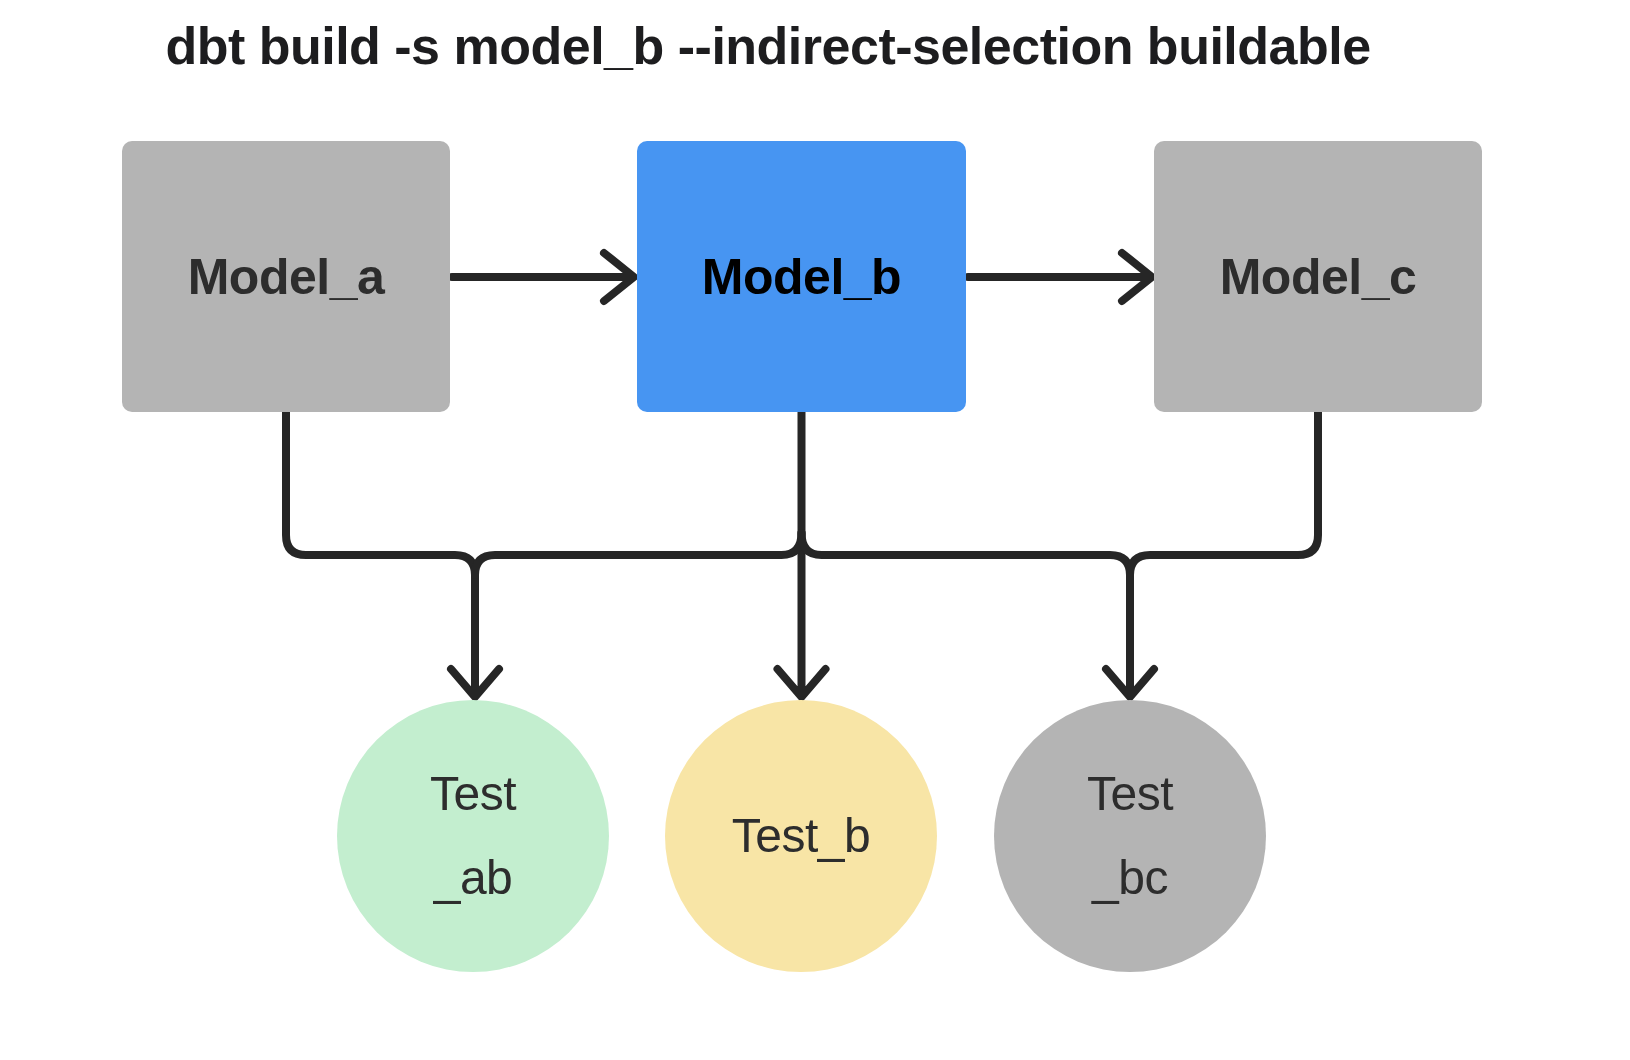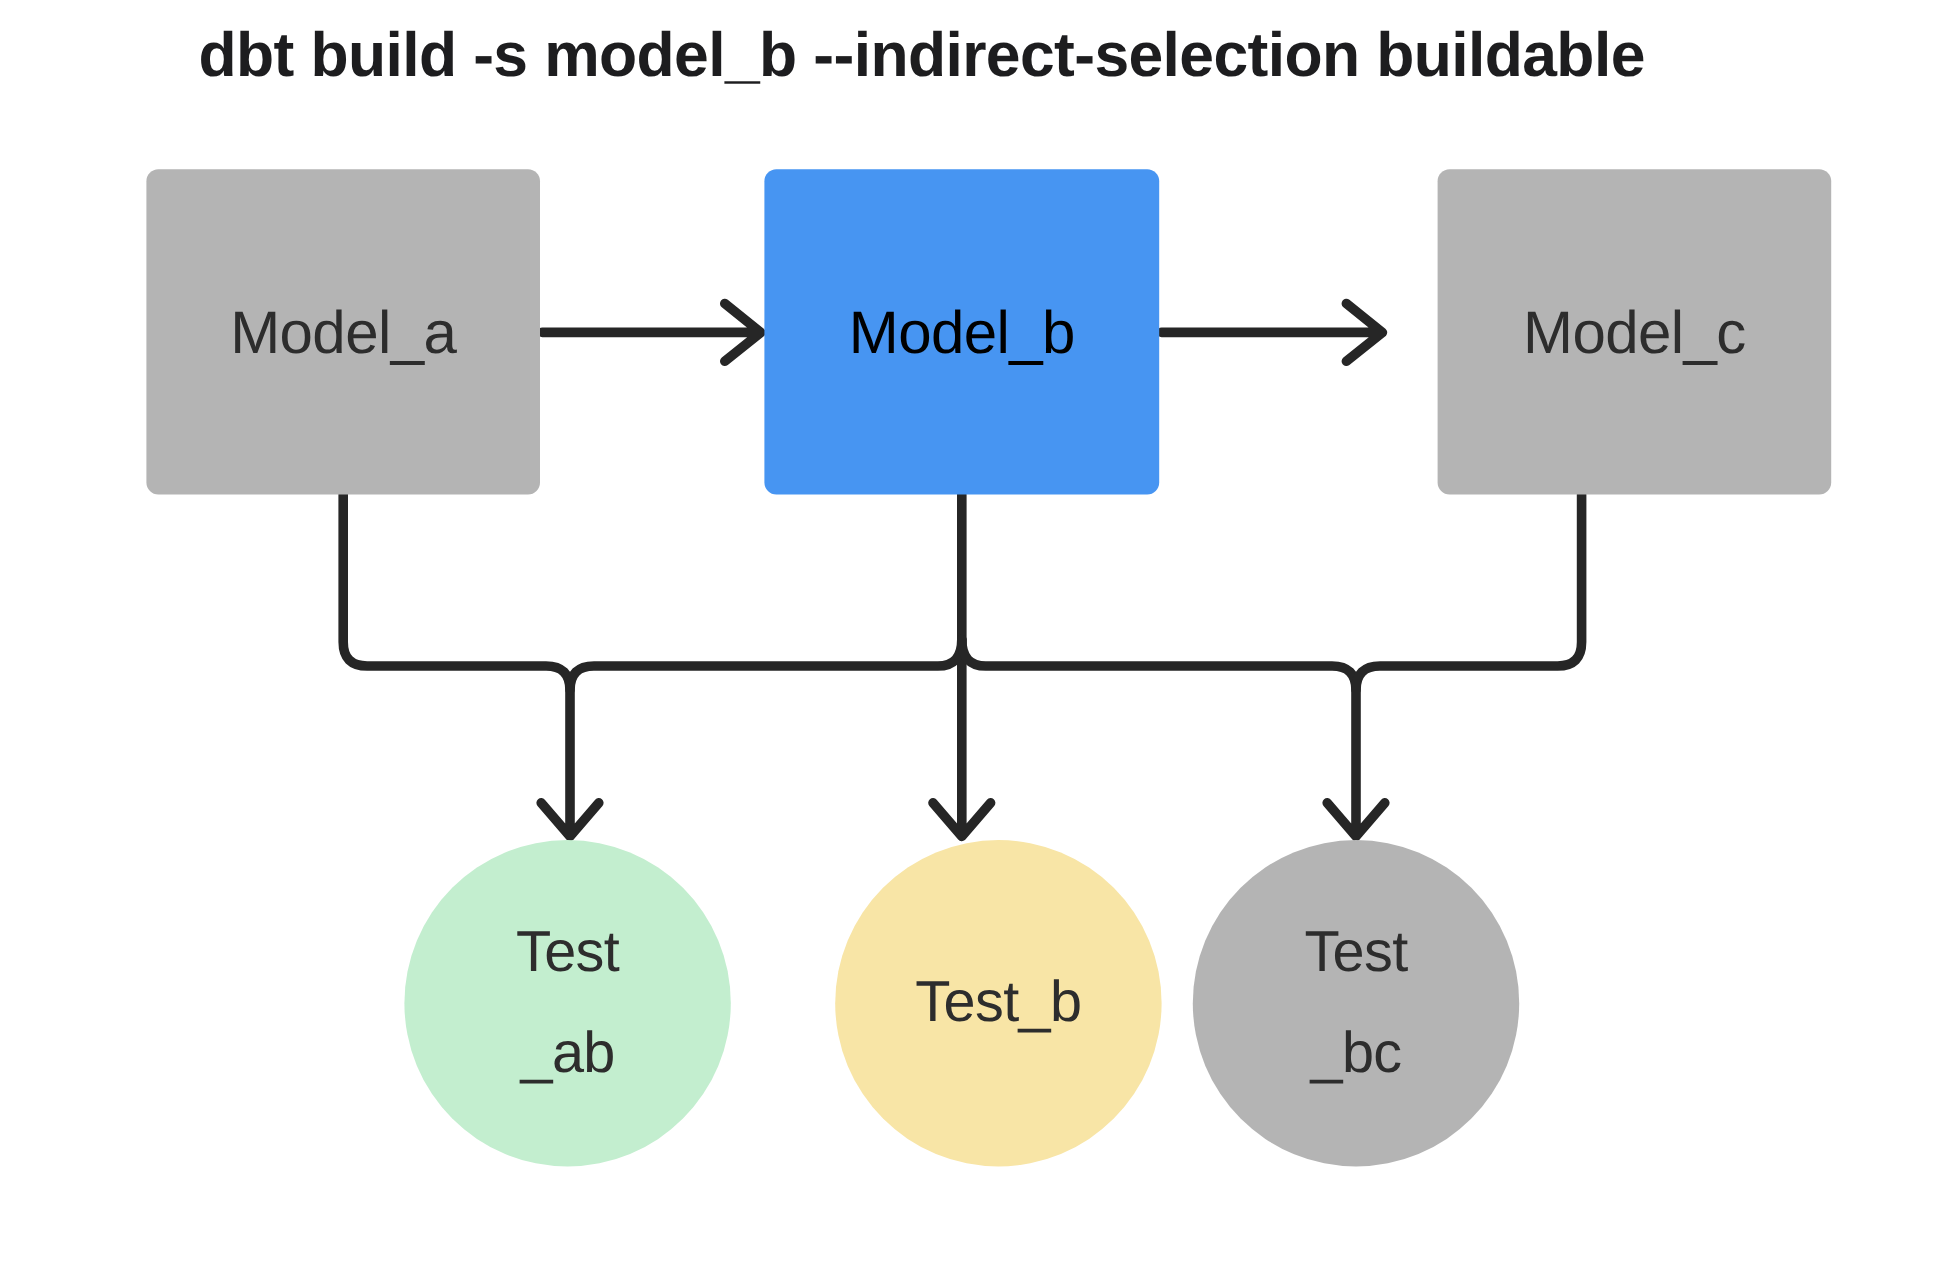--- a/index.html
+++ b/index.html
@@ -46,40 +46,40 @@
     display: flex;
     align-items: center;
     justify-content: center;
     text-align: center;
   }
   .box {
     top: 141px;
     height: 271px;
     border-radius: 10px;
     font-size: 50px;
-    font-weight: 400;
+    font-weight: 700;
     letter-spacing: -0.5px;
   }
   .box.a { left: 122px; width: 328px; }
   .box.b { left: 637px; width: 329px; }
   .box.c { left: 1154px; width: 328px; }
   .circle {
     top: 700px;
     width: 272px;
     height: 272px;
     border-radius: 50%;
     flex-direction: column;
     font-size: 48px;
     font-weight: 500;
     letter-spacing: -0.5px;
     line-height: 1.75;
     color: #2d2d2d;
   }
   .circle.ab { left: 337px; }
-  .circle.b  { left: 696px; }
+  .circle.b  { left: 665px; }
   .circle.bc { left: 994px; }
 </style>
 </head>
 <body>
 
 <div class="canvas">
 
   <div class="title">dbt build -s model_b --indirect-selection buildable</div>
 
   <svg class="connectors" viewBox="0 0 1630 1060" aria-hidden="true">
@@ -93,21 +93,21 @@
   </svg>
 
   <div class="node box a" style="background-color: rgb(180, 180, 180);">
     <span style="color: rgb(45, 45, 45);">Model_a</span>
   </div>
 
   <div class="node box b" style="background-color: rgb(71, 149, 242);">
     <span style="color: #000000;">Model_b</span>
   </div>
 
-  <div class="node box c" style="background-color: rgb(180, 180, 180); margin-left: 44px;">
+  <div class="node box c" style="background-color: rgb(180, 180, 180);">
     <span style="color: rgb(45, 45, 45);">Model_c</span>
   </div>
 
   <div class="node circle ab" style="background-color: rgb(195, 238, 207);">
     <span>Test</span>
     <span>_ab</span>
   </div>
 
   <div class="node circle b" style="background-color: rgb(248, 229, 166);">
     <span>Test_b</span>

